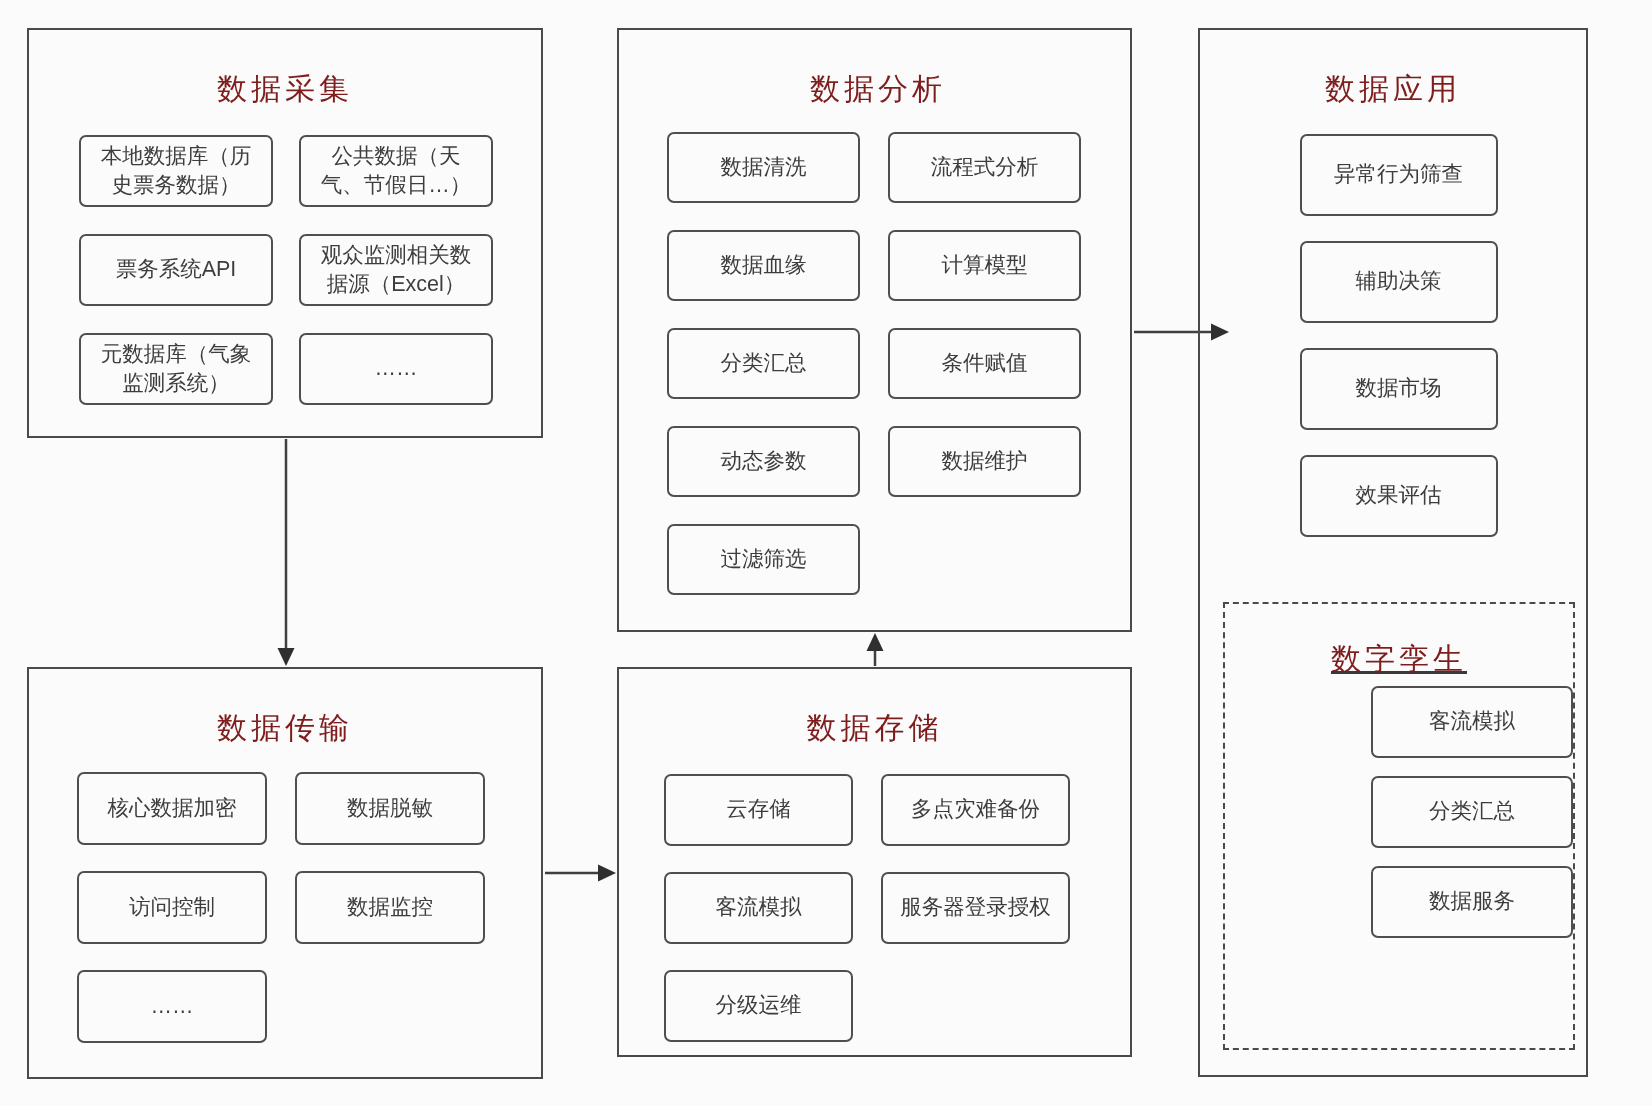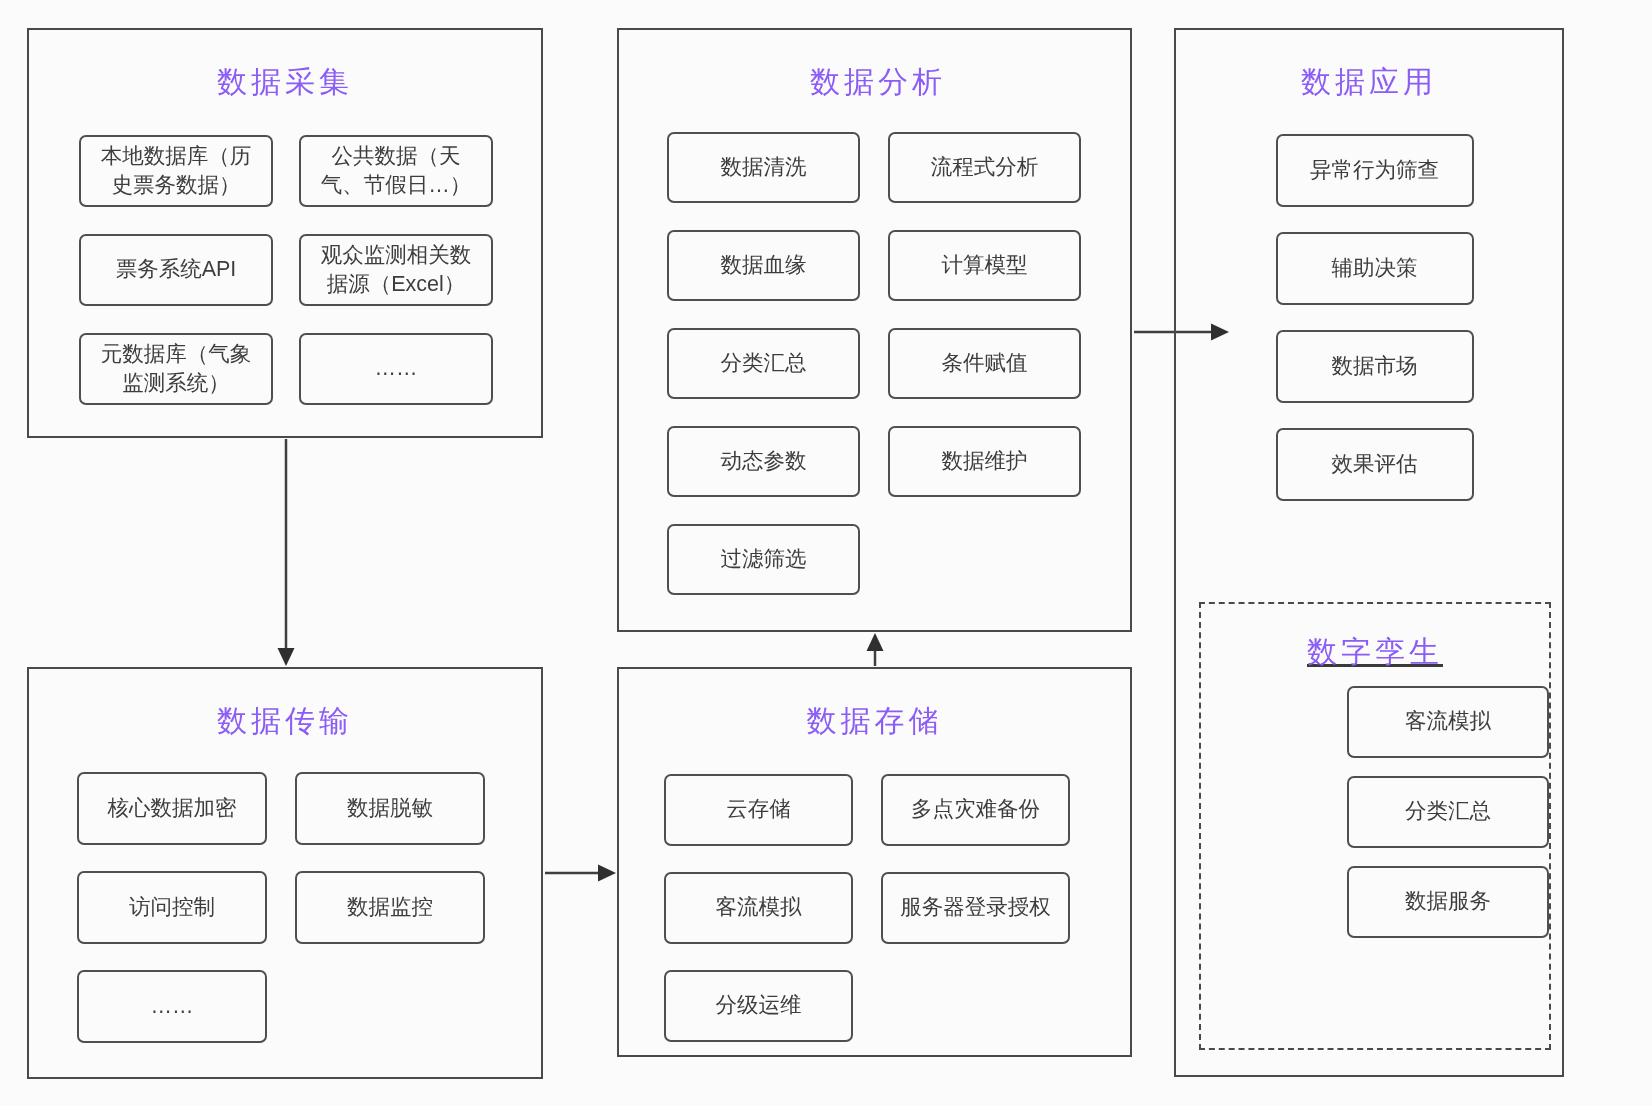--- a/index.html
+++ b/index.html
@@ -22,46 +22,46 @@
     width: 1652px; height: 1106px;
     pointer-events: none;
   }
   .box {
     position: absolute;
     border: 2.5px solid #4a4a4a;
     background: transparent;
     box-sizing: border-box;
   }
   .box-title {
-    margin: 4px;
+    margin: 11px;
     padding-top: 28px;
     text-align: center;
     font-size: 30px;
     font-weight: 500;
     letter-spacing: 4px;
-    color: #8b5cf6;
+    color: #7f1d1d;
   }
   .node {
     border: 2px solid #4f4f4f;
     border-radius: 7px;
     box-sizing: border-box;
     display: flex;
     align-items: center;
     justify-content: center;
     text-align: center;
     font-size: 21.5px;
     line-height: 1.35;
     color: #3d3d3d;
     padding: 4px 12px;
     background: transparent;
   }
   
   #sec-collection   { left: 27px;   top: 28px;  width: 516px; height: 410px; }
   #sec-analysis     { left: 617px;  top: 28px;  width: 515px; height: 604px; padding-left: 7px; }
-  #sec-application  { left: 1174px; top: 28px;  width: 390px; height: 1049px; }
+  #sec-application  { left: 1198px; top: 28px;  width: 390px; height: 1049px; }
   #sec-transmission { left: 27px;   top: 667px; width: 516px; height: 412px; }
   #sec-storage      { left: 617px;  top: 667px; width: 515px; height: 390px; }
   
   .grid2 {
     position: absolute;
     display: grid;
     grid-template-columns: 1fr 1fr;
   }
   #sec-collection .grid2 {
     top: 105px; left: 50px; right: 48px;
@@ -87,21 +87,21 @@
     position: absolute;
     left: 0; right: 0;
     display: flex;
     flex-direction: column;
     align-items: center;
   }
   #sec-application > .vlist {
     top: 104px;
     gap: 25px;
   }
-  #sec-application > .vlist .node { width: 198px; height: 73px; margin-left: 11px; }
+  #sec-application > .vlist .node { width: 198px; height: 82px; margin-left: 11px; }
   
   #group-twin {
     position: absolute;
     left: 23px; top: 572px;
     width: 352px; height: 448px;
     border: 2.5px dashed #4a4a4a;
     box-sizing: border-box;
     text-decoration: underline;
   }
   #group-twin .box-title { padding-top: 24px; }

